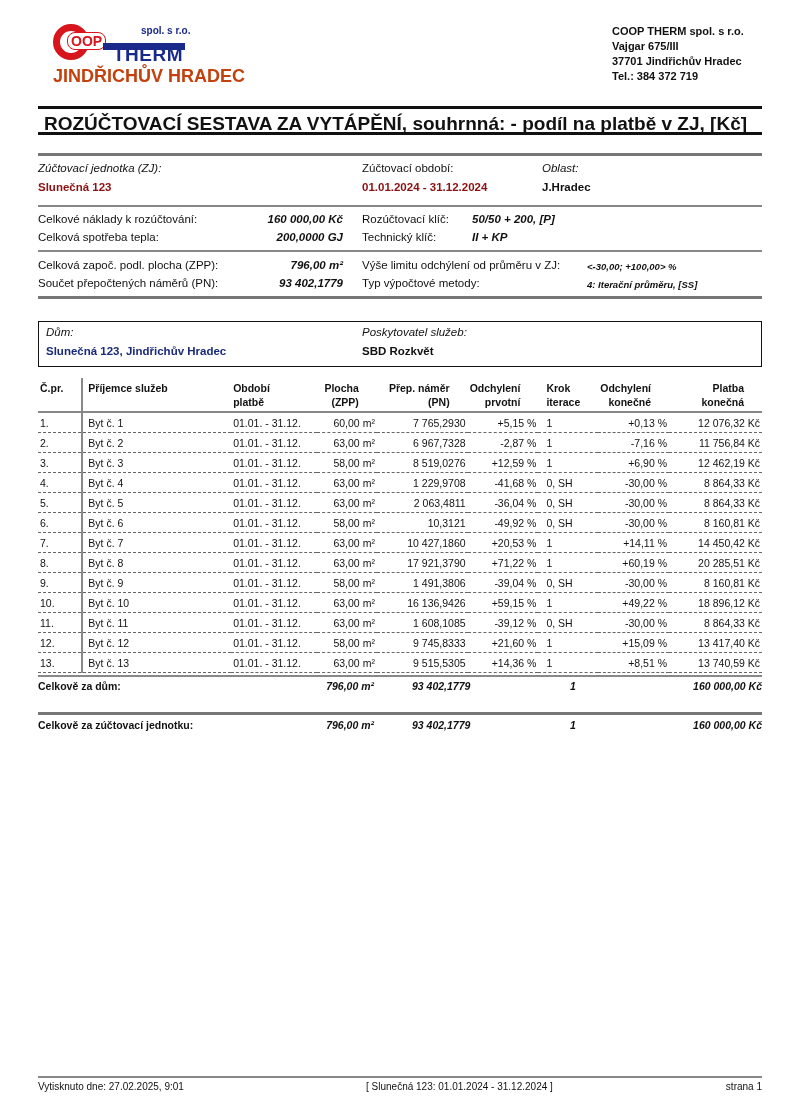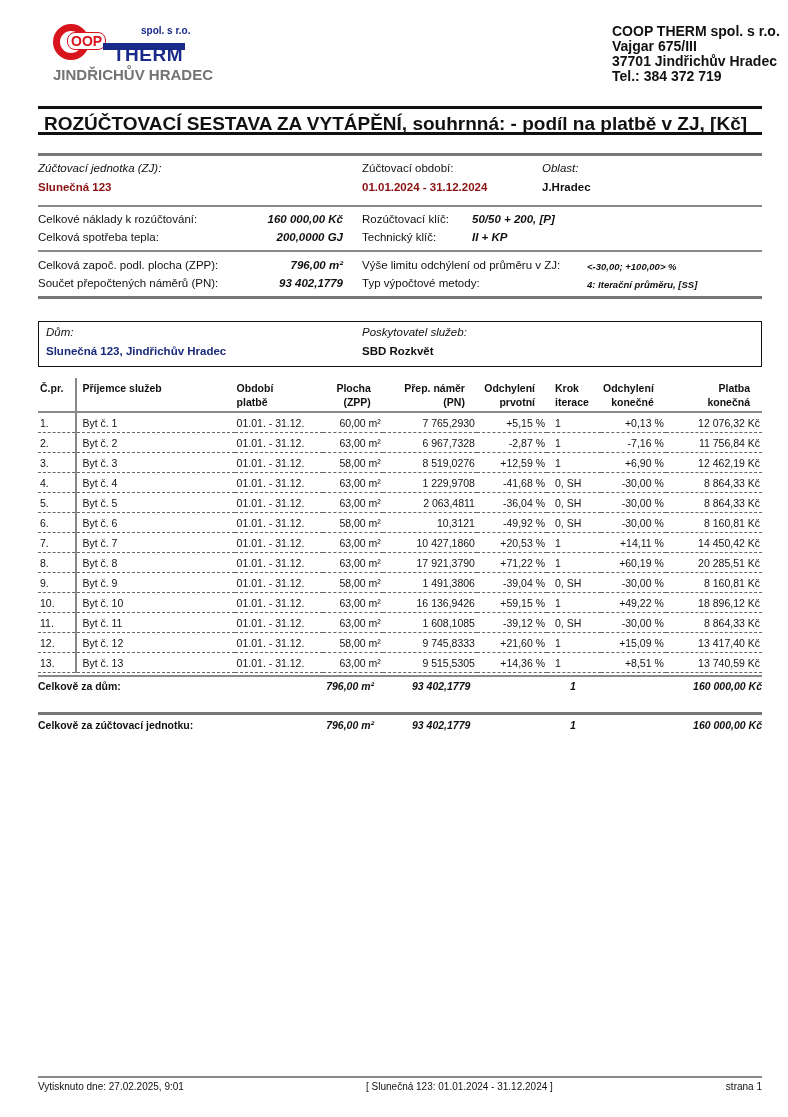--- a/index.html
+++ b/index.html
@@ -5,35 +5,35 @@
   html, body { margin:0; padding:0; background:#fff; }
   body { width:788px; height:1117px; position:relative; font-family:"Liberation Sans", sans-serif; color:#111; font-size:11px; overflow:hidden; }
   .abs { position:absolute; }
   
   .logo { left:36px; top:22px; width:140px; height:60px;margin-left:15px; }
   .logo .ring { position:absolute; left:2px; top:2px; width:36px; height:36px; border-radius:50%; border:7px solid #d8141c; box-sizing:border-box; background:#fff; }
   .logo .oop { position:absolute; left:16px; top:10px; background:#fff; color:#d8141c; font-weight:bold; font-size:14px; border:1.5px solid #d8141c; border-radius:8px; padding:0 3px; line-height:16px; }
   .logo .bar { position:absolute; left:52px; top:21px; width:82px; height:7px; background:#1a2a8a; }
   .logo .therm { position:absolute; left:62px; top:22px; color:#1a2a8a; font-weight:bold; font-size:19px; letter-spacing:0.5px; }
   .logo .spol { position:absolute; left:90px; top:3px; color:#1a2a8a; font-weight:bold; font-size:10px; }
-  .logo .city { position:absolute; left:2px; top:44px; color:#737373; font-weight:bold; font-size:15px; white-space:nowrap; }
-  .company { left:612px; top:24px; font-weight:bold; font-size:14px; line-height:15px; }
+  .logo .city { position:absolute; left:2px; top:44px; color:#c2410c; font-weight:bold; font-size:18px; white-space:nowrap; }
+  .company { left:612px; top:24px; font-weight:bold; font-size:11px; line-height:15px; }
   .rule-thick { height:3px; background:#111; left:38px; width:724px; }
   .rule-grey { height:3px; background:#777; left:38px; width:724px; }
   .rule-grey2 { height:2px; background:#888; left:38px; width:724px; }
   .title { left:44px; top:113px; font-weight:bold; font-size:19px; }
   .lbl { font-size:11.5px; }
   .it { font-style:italic; }
   .b { font-weight:bold;text-align:center; }
   .red { color:#8b1010; }
   .blue { color:#1a2a7a; }
   .r { text-align:right; }
   .box { left:38px; top:321px; width:722px; height:44px; border:1px solid #111; }
   table.data { position:absolute; left:38px; top:378px; width:724px; border-collapse:collapse; font-size:10.5px; }
-  table.data th { font-weight:bold; text-align:left; vertical-align:top; padding:3px 12px 2px 2px; line-height:14px; border-bottom:2px solid #888; }
+  table.data th { font-weight:bold; text-align:left; vertical-align:top; padding:3px 18px 2px 2px; line-height:14px; border-bottom:2px solid #888; }
   table.data td { padding:2px 2px; height:15px; border-bottom:1px dashed #666; white-space:nowrap; }
   table.data .sep { border-left:2px solid #888; padding-left:5px; }
   table.data .r { text-align:right; }
   .foot-rule { left:38px; top:1076px; width:724px; height:2px; background:#888; }
   .footer { top:1081px; font-size:10px; }
 </style>
 </head>
 <body>
 
 <div class="abs logo">

